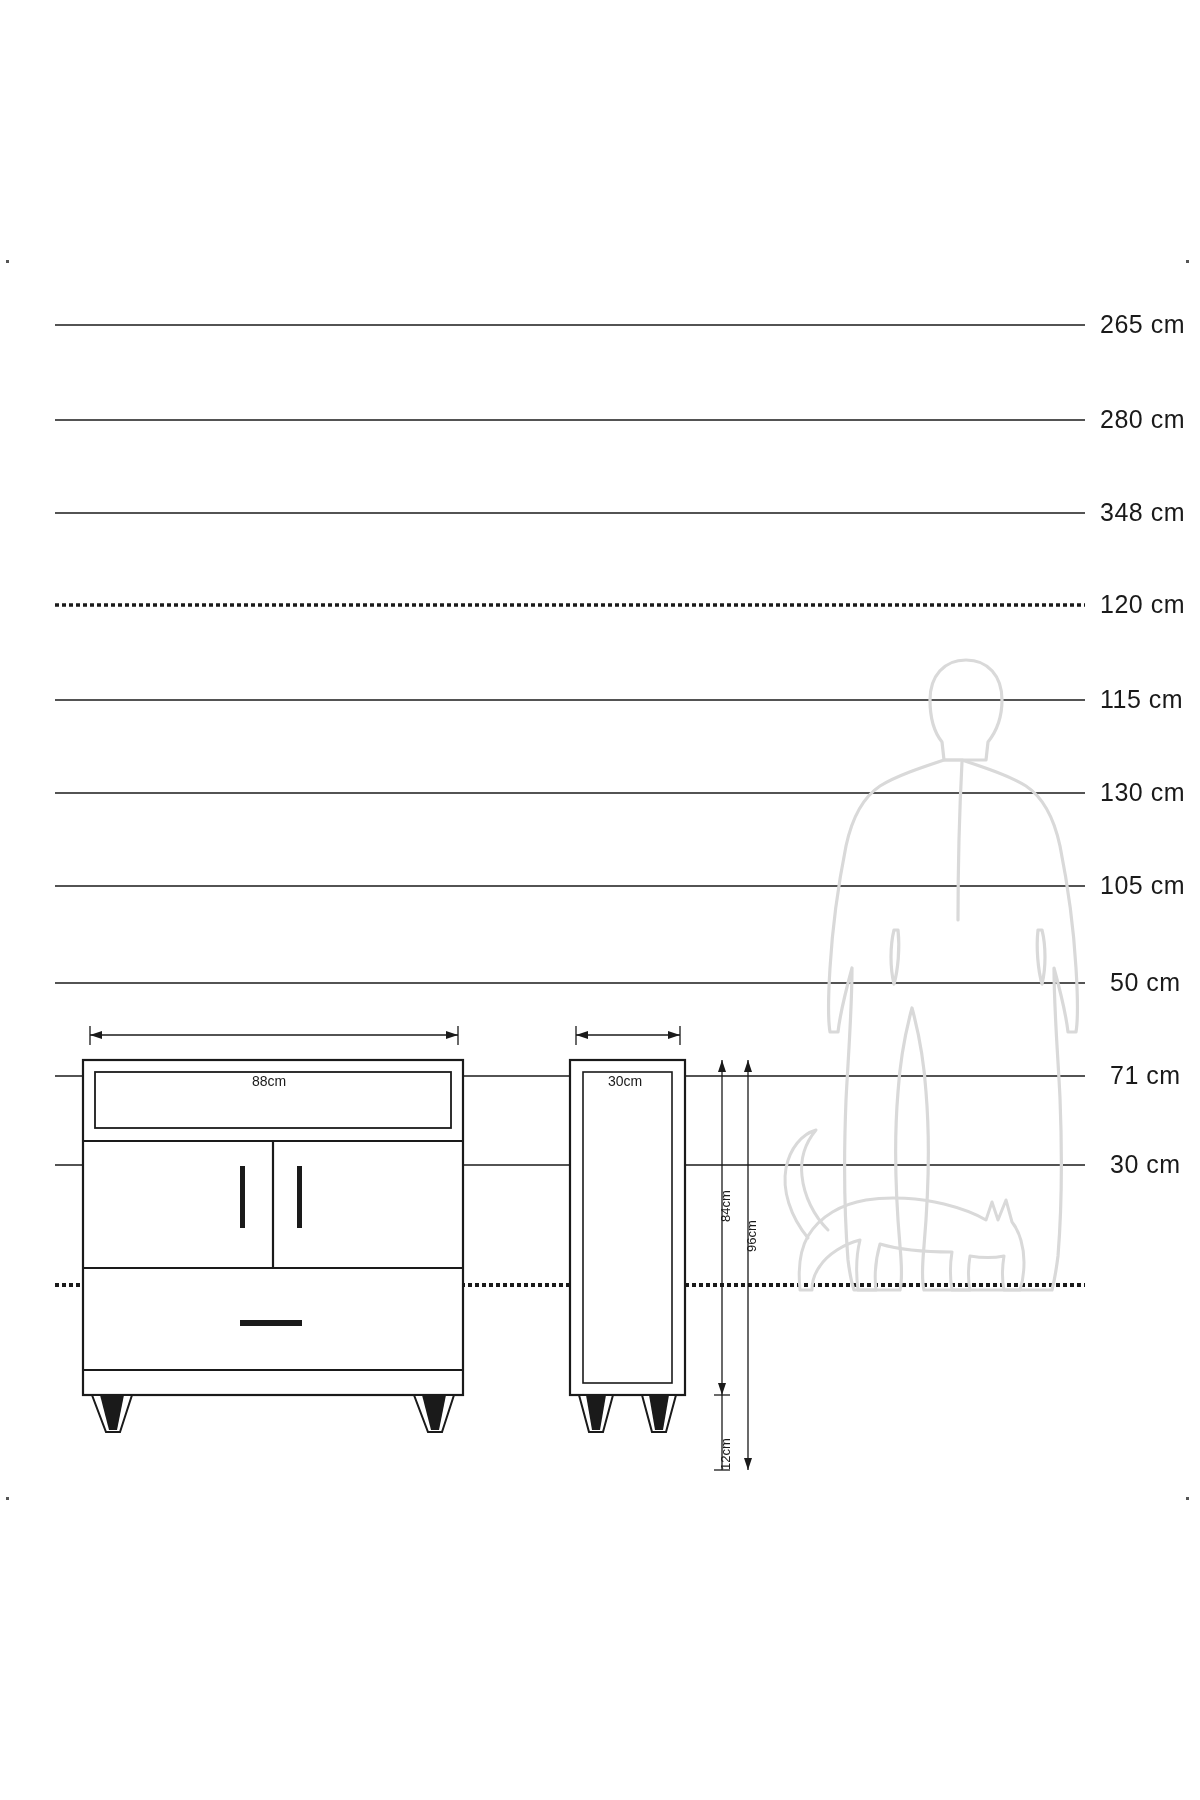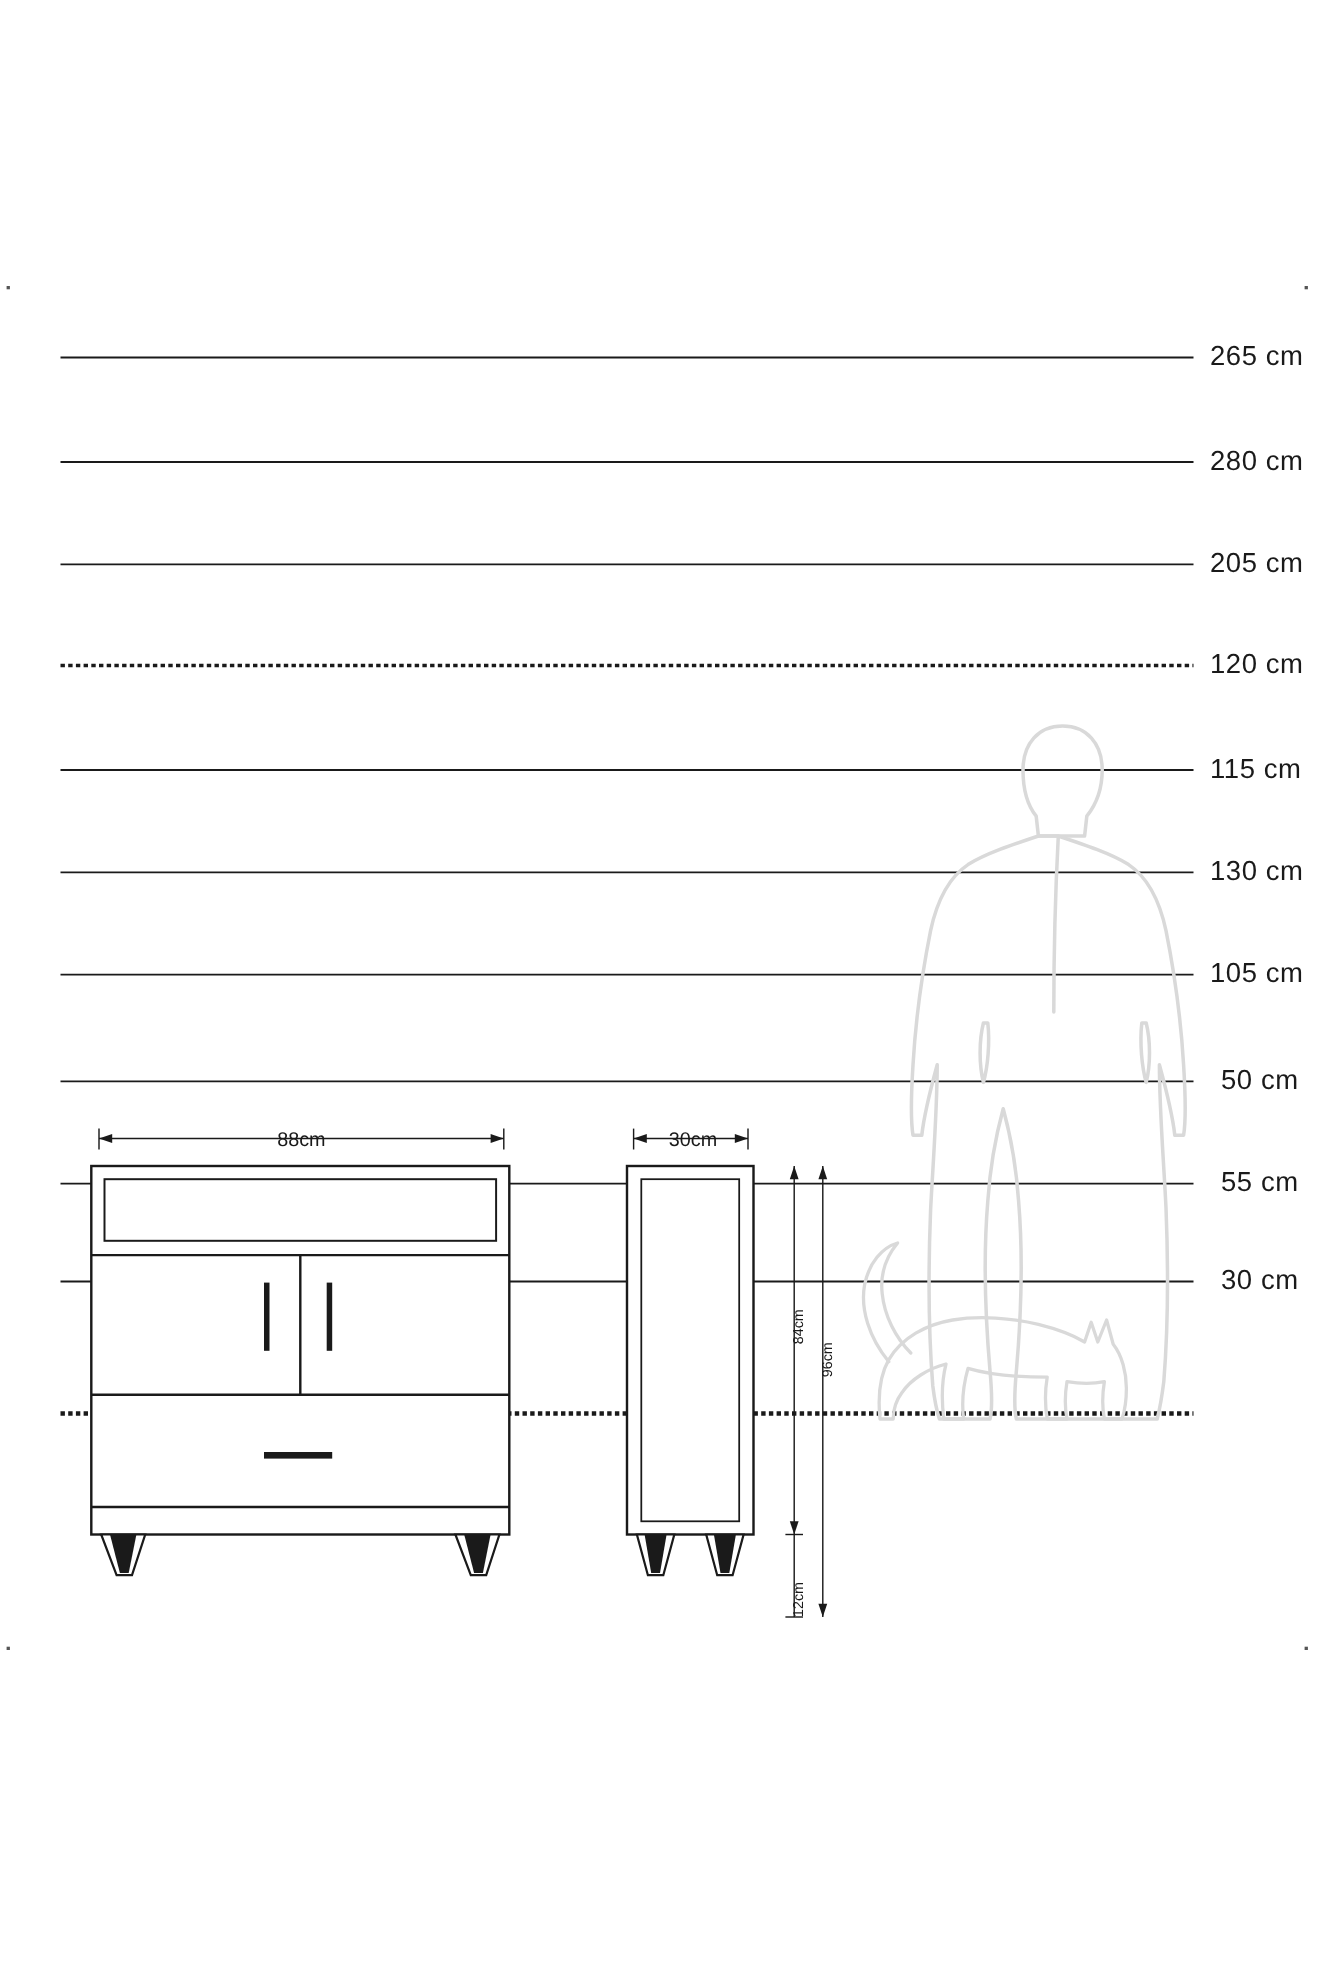--- a/index.html
+++ b/index.html
@@ -26,21 +26,22 @@
     font-family: "Liberation Sans", sans-serif;
     color: #1a1a1a;
     white-space: nowrap;
   }
   .scale-label {
     font-size: 25px;
     letter-spacing: 0.5px;
     text-align: left;
   }
   .dim-label {
-    font-size: 18px;
+    font-size: 14px;
+    margin-top: 47px;
   }
   .dim-label-vert {
     font-size: 13px;
     transform-origin: left top;
   }
   .corner-dot {
     position: absolute;
     width: 3px;
     height: 3px;
     background: #555;
@@ -208,27 +209,27 @@
 
       <line x1="722" y1="1395" x2="722" y2="1470"></line>
       <line x1="714" y1="1395" x2="730" y2="1395"></line>
       <line x1="714" y1="1470" x2="730" y2="1470"></line>
     </g>
 
   </svg>
 
   <div class="lbl scale-label" style="left:1100px; top:310px;">265 cm</div>
   <div class="lbl scale-label" style="left:1100px; top:405px;">280 cm</div>
-  <div class="lbl scale-label" style="left:1100px; top:498px;">205 cm</div>
+  <div class="lbl scale-label" style="left:1100px; top:498px;">348 cm</div>
   <div class="lbl scale-label" style="left:1100px; top:590px;">120 cm</div>
   <div class="lbl scale-label" style="left:1100px; top:685px;">115 cm</div>
   <div class="lbl scale-label" style="left:1100px; top:778px;">130 cm</div>
   <div class="lbl scale-label" style="left:1100px; top:871px;">105 cm</div>
   <div class="lbl scale-label" style="left:1110px; top:968px;">50 cm</div>
-  <div class="lbl scale-label" style="left:1110px; top:1061px;">55 cm</div>
+  <div class="lbl scale-label" style="left:1110px; top:1061px;">71 cm</div>
   <div class="lbl scale-label" style="left:1110px; top:1150px;text-align:center;">30 cm</div>
 
   <div class="lbl dim-label" style="left:252px; top:1026px;">88cm</div>
   <div class="lbl dim-label" style="left:608px; top:1026px;">30cm</div>
 
   <div class="lbl dim-label-vert" style="left:718px; top:1222px; transform:rotate(-90deg);">84cm</div>
   <div class="lbl dim-label-vert" style="left:744px; top:1252px; transform:rotate(-90deg);">96cm</div>
   <div class="lbl dim-label-vert" style="left:718px; top:1470px; transform:rotate(-90deg);">12cm</div>
 
 </div>

